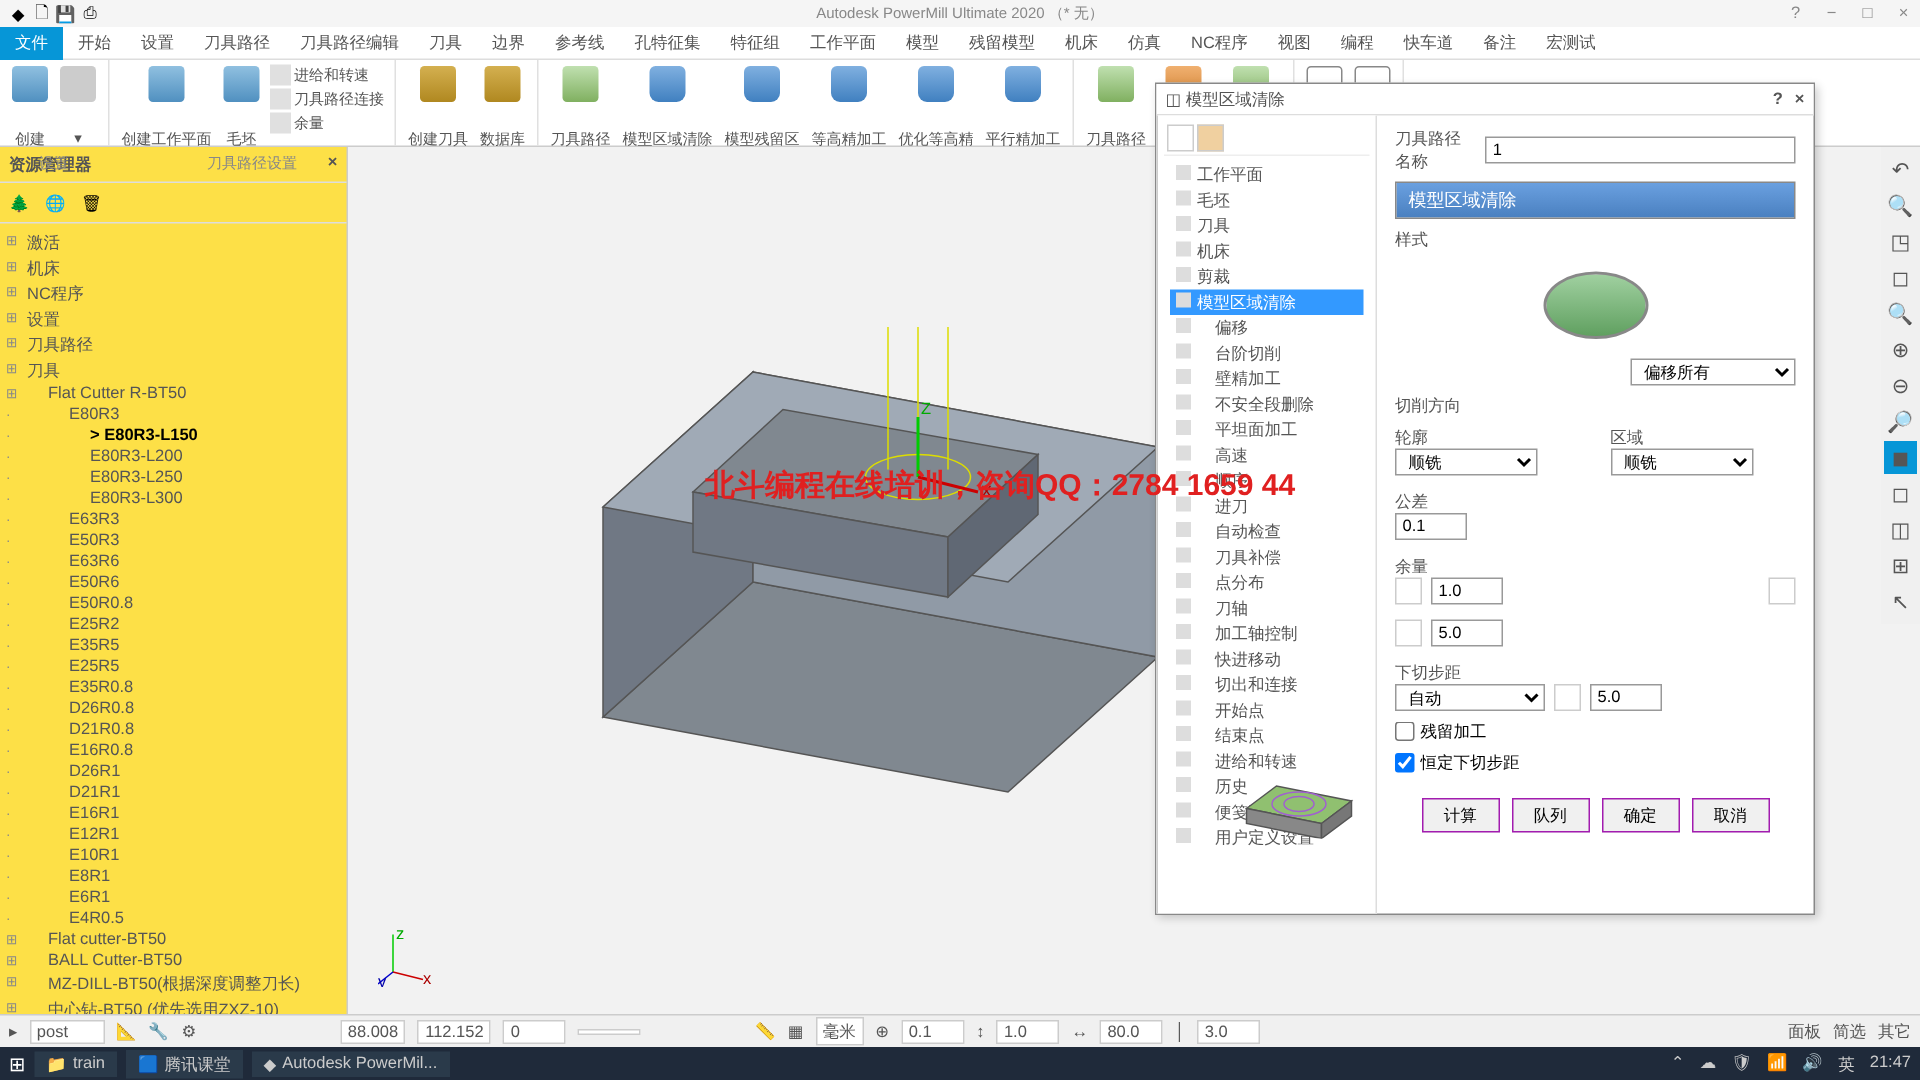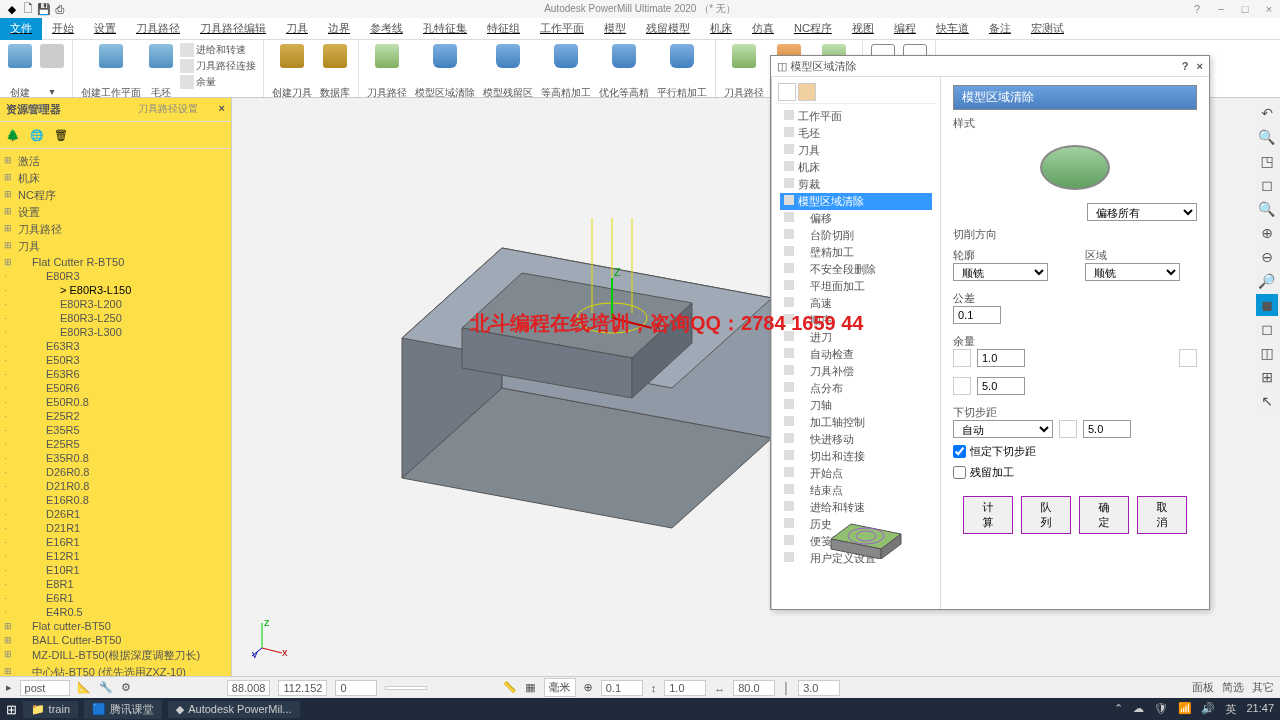--- a/index.html
+++ b/index.html
@@ -5,21 +5,21 @@
 * { box-sizing: border-box; margin: 0; padding: 0; font-family: "Microsoft YaHei", sans-serif; font-size: 11px; }
 body { width: 1280px; height: 720px; background: #f0f0f0; overflow: hidden; position: relative; }
 
 .titlebar { height: 18px; background: #f5f5f5; display: flex; align-items: center; padding: 0 5px; position: relative; }
 .titlebar .qat { display: flex; gap: 2px; }
 .titlebar .qat-icon { width: 14px; height: 14px; display: inline-flex; align-items: center; justify-content: center; }
 .titlebar .title { position: absolute; left: 50%; transform: translateX(-50%); color: #888; font-size: 10px; }
 .titlebar .win-controls { position: absolute; right: 4px; display: flex; gap: 10px; }
 .titlebar .win-controls span { width: 14px; text-align: center; color: #888; cursor: pointer; }
 
-.menubar { height: 22px; background: #fff; display: flex; align-items: center; border-bottom: 1px solid #ddd; text-decoration: underline; }
+.menubar { height: 22px; background: #fff; display: flex; align-items: center; border-bottom: 1px solid #ddd; }
 .menubar .tab { padding: 4px 10px; font-size: 11px; color: #555; cursor: pointer; }
 .menubar .tab.file { background: #0696d7; color: #fff; }
 
 .ribbon { height: 58px; background: #fff; border-bottom: 1px solid #ccc; display: flex; }
 .ribbon-group { border-right: 1px solid #e0e0e0; padding: 2px 6px; display: flex; flex-direction: column; justify-content: space-between; position: relative; }
 .ribbon-group .buttons { display: flex; gap: 4px; align-items: flex-start; flex: 1; }
 .ribbon-btn-lg { display: flex; flex-direction: column; align-items: center; gap: 18px; padding: 2px; cursor: pointer; }
 .ribbon-btn-lg .ico { width: 24px; height: 24px; background: #ddd; border-radius: 3px; }
 .ribbon-btn-lg .lbl { font-size: 10px; color: #555; white-space: nowrap; }
 .ribbon-btn-sm { font-size: 10px; color: #555; display: flex; align-items: center; gap: 2px; padding: 1px; cursor: pointer; }
@@ -29,21 +29,21 @@
 .workspace { height: 580px; display: flex; }
 
 .explorer { width: 232px; background: #fde047; border-right: 1px solid #ccc; display: flex; flex-direction: column; }
 .explorer-title { padding: 4px 6px; font-size: 13px; font-weight: bold; color: #555; display: flex; justify-content: space-between; border-bottom: 1px solid #ddd; }
 .explorer-toolbar { padding: 4px; display: flex; gap: 6px; border-bottom: 1px solid #ddd; }
 .explorer-toolbar span { width: 18px; height: 18px; display: inline-flex; align-items: center; justify-content: center; cursor: pointer; }
 .explorer-tree { flex: 1; padding: 4px; overflow-y: auto; font-size: 11px; color: #555; }
 .tree-node { padding: 1px 0 1px 14px; white-space: nowrap; cursor: pointer; position: relative; }
 .tree-node::before { content: '⊞'; position: absolute; left: 0; color: #888; font-size: 9px; top: 2px; }
 .tree-node.leaf::before { content: '·'; }
-.tree-node .bold { font-weight: normal; color: #000; }
+.tree-node .bold { font-weight: bold; color: #000; }
 .tree-node.l1 { padding-left: 28px; }
 .tree-node.l2 { padding-left: 42px; }
 .tree-node.l3 { padding-left: 56px; }
 
 .viewport { flex: 1; background: #f2f2f2; position: relative; }
 .model { position: absolute; left: 120px; top: 100px; width: 450px; height: 350px; }
 .orient { position: absolute; left: 20px; bottom: 20px; font-size: 11px; color: #0d9; }
 
 .strategy-tree-panel { width: 170px; background: #fff; border-left: 1px solid #ccc; padding: 4px; }
 .st-toolbar { display: flex; gap: 2px; padding: 2px; border-bottom: 1px solid #eee; }
@@ -365,20 +365,24 @@
           <div class="st-node" style="padding-left: 30px;">开始点</div>
           <div class="st-node" style="padding-left: 30px;">结束点</div>
           <div class="st-node" style="padding-left: 30px;">进给和转速</div>
           <div class="st-node" style="padding-left: 30px;">历史</div>
           <div class="st-node" style="padding-left: 30px;">便笺和描述</div>
           <div class="st-node" style="padding-left: 30px;">用户定义设置</div>
         </div>
     </div>
 
     <div class="dialog-body" style="flex:1">
+      <div class="dlg-row" style="justify-content:flex-end">
+        <span class="dlg-label">刀具路径名称</span>
+        <input class="dlg-input" style="width: 250px;" value="1">
+      </div>
       <div class="dlg-header">模型区域清除</div>
       <div class="dlg-label">样式</div>
       <div class="dlg-graphic">
           <div class="dlg-graphic-img"></div>
         </div>
       <div class="dlg-row" style="justify-content:flex-end">
         <select class="dlg-select" style="width:110px"><option>偏移所有</option></select>
       </div>
       <div class="dlg-section-lbl">切削方向</div>
       <div class="dlg-2col">
@@ -411,26 +415,26 @@
       </div>
       <div class="dlg-section">
         <div class="dlg-label">下切步距</div>
         <div class="dlg-row">
           <select class="dlg-select" style="width:100px"><option>自动</option></select>
           <span style="width:18px;height:18px;border:1px solid #ccc;display:inline-block"></span>
           <input class="dlg-input" style="width: 48px;" value="5.0">
         </div>
       </div>
       <div class="dlg-check">
+          <input type="checkbox" style="">
+          <span>残留加工</span>
+        </div>
+      <div class="dlg-check">
           <input type="checkbox" checked="" style="">
           <span>恒定下切步距</span>
-        </div>
-      <div class="dlg-check">
-          <input type="checkbox" style="">
-          <span>残留加工</span>
         </div>
       <svg class="preview3d" viewBox="0 0 90 70">
         <polygon points="10,50 60,60 80,45 30,35" fill="#90c070" stroke="#555"></polygon>
         <polygon points="10,50 10,60 60,70 60,60" fill="#888" stroke="#555"></polygon>
         <polygon points="60,60 60,70 80,55 80,45" fill="#777" stroke="#555"></polygon>
         <ellipse cx="45" cy="47" rx="18" ry="8" fill="none" stroke="#a060d0"></ellipse>
         <ellipse cx="45" cy="47" rx="10" ry="5" fill="none" stroke="#a060d0"></ellipse>
       </svg>
       <div class="dialog-footer">
         <button>计算</button>

